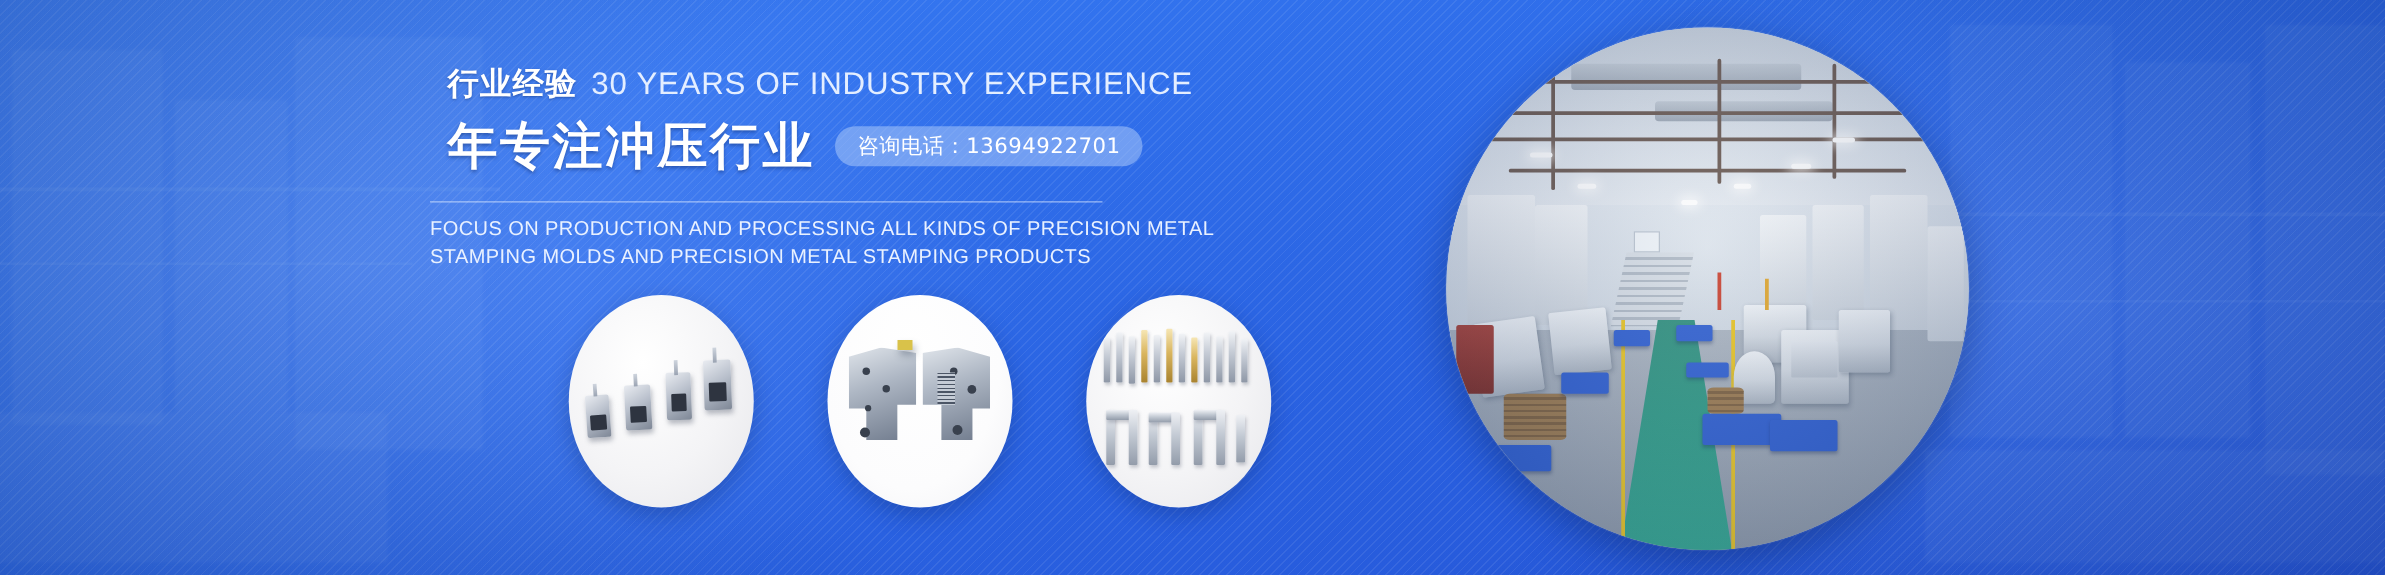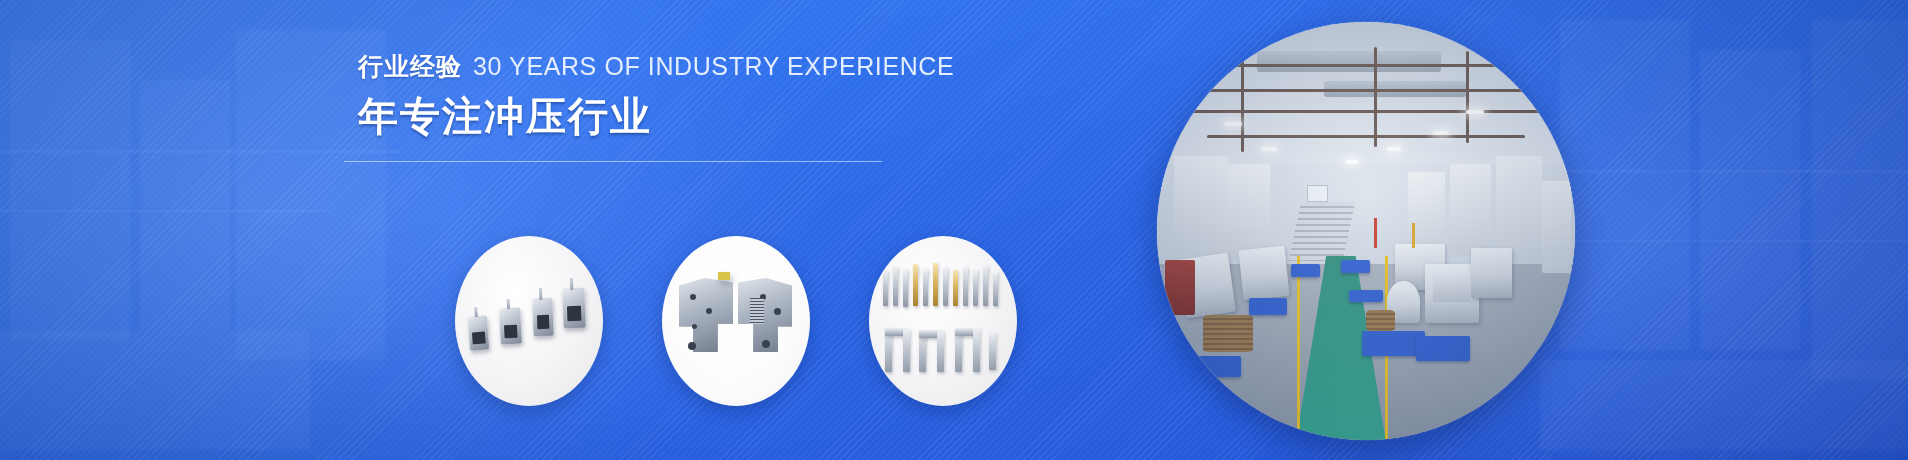--- a/index.html
+++ b/index.html
@@ -172,24 +172,26 @@
 
   <div class="copy">
     <div class="headrow">
       <div class="headtext">
         <div class="line1">
           <span class="cn-sm">行业经验</span>
           <span class="en-sm">30 YEARS OF INDUSTRY EXPERIENCE</span>
         </div>
         <div class="line2">
           <span class="cn-big">年专注冲压行业</span>
+          <span class="phone-badge">咨询电话：13694922701</span>
         </div>
       </div>
     </div>
     <div class="rule"></div>
+    <div class="subtitle">FOCUS ON PRODUCTION AND PROCESSING ALL KINDS OF PRECISION METAL STAMPING MOLDS AND PRECISION METAL STAMPING PRODUCTS</div>
   </div>
 
   <div class="products">
 
     <div class="prod">
       <div class="conn" style="left:14px; top:80px; width:19px; height:34px; transform:rotate(-4deg);">
           <b></b>
           <i></i>
         </div>
       <div class="conn" style="left:45px; top:72px; width:21px; height:36px; transform:rotate(-3deg);">

